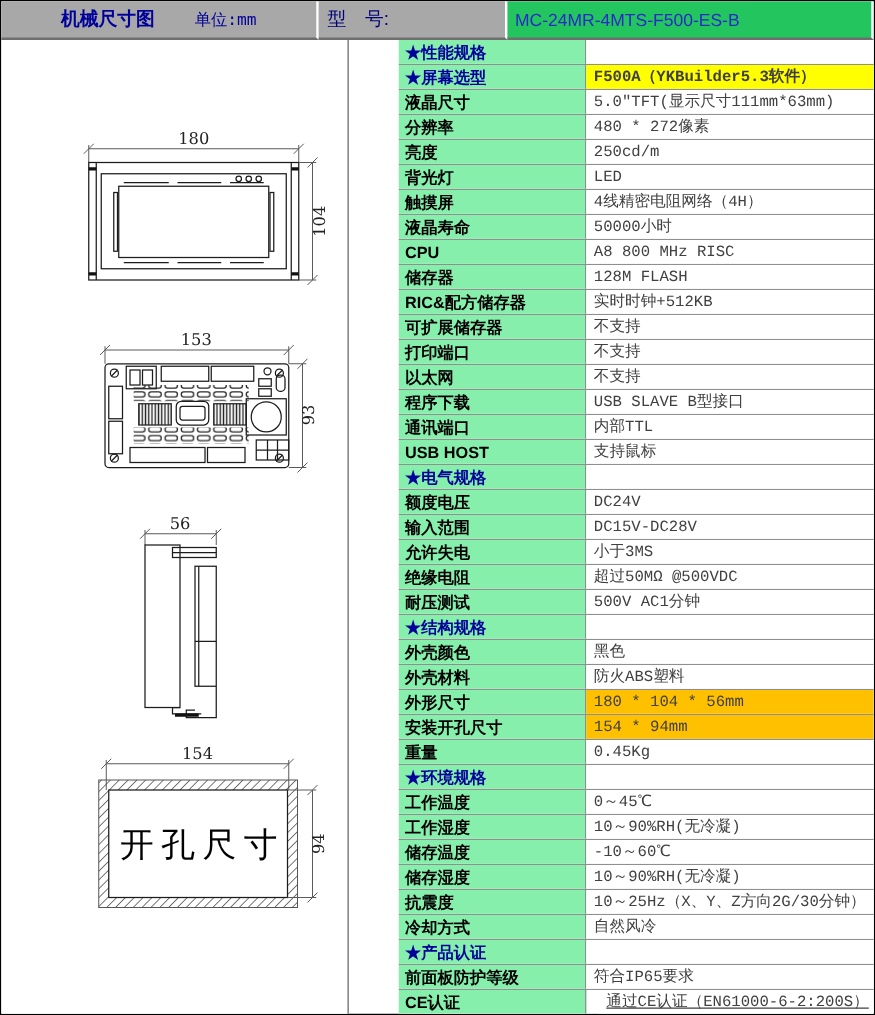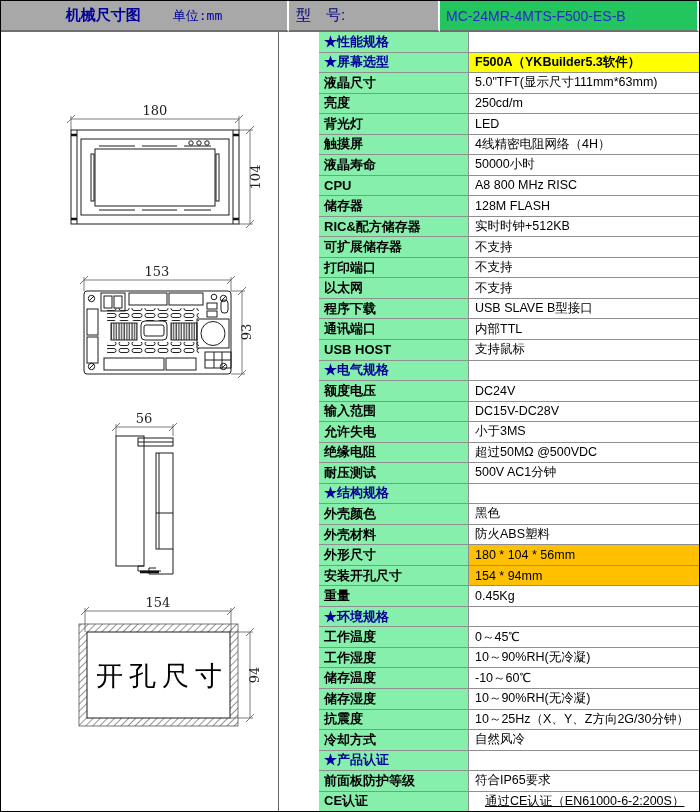--- a/index.html
+++ b/index.html
@@ -1,43 +1,43 @@
 <!DOCTYPE html>
 <html><head>
 <meta charset="utf-8">
 <style>
   html,body{margin:0;padding:0;background:#fff;}
   #page{position:relative;width:700px;height:812px;box-sizing:border-box;border:1px solid #000;
         background:#fff;font-family:"Liberation Sans",sans-serif;overflow:hidden;}
   
   .header{position:absolute;left:0;top:0;width:100%;height:31px;display:flex;}
   .hcell{box-sizing:border-box;display:flex;align-items:center;border-right:2px solid #fff;border-bottom:2px solid #6f6f6f;}
-  .h-left{width:288px;background:#a8a8a8;justify-content:center;gap:16px;}
+  .h-left{width:254px;background:#a8a8a8;justify-content:center;gap:16px;}
   .h-title{font-weight:bold;font-size:15px;color:#00009a;white-space:pre;}
   .h-unit{font-size:13px;color:#00009a;font-family:"DejaVu Sans Mono","Liberation Mono",monospace;margin-left:16px;}
   .h-mid{width:151px;background:#a8a8a8;padding-left:7px;font-weight:normal;font-size:15px;color:#00007a;white-space:pre;}
   .h-right{flex:1;background:#22c55e;color:#2929c8;font-family:Liberation Sans, sans-serif;
            font-size:14px;padding-left:6px;white-space:pre;}
   
   .left-panel{position:absolute;left:0;top:31px;width:278px;height:781px;box-sizing:border-box;border-right:1px solid #666;background:#fff;}
   svg{display:block;}
   .part{stroke:#1c1c1c;fill:none;stroke-width:1;}
   .part-thick{stroke:#111;fill:none;stroke-width:2.6;}
   .dim{stroke:#5a5a5a;fill:none;stroke-width:0.8;}
   .dim-text{font-family:"DejaVu Serif","Liberation Serif",serif;font-size:13px;fill:#222;}
   .caption-text{font-family:"DejaVu Serif","Liberation Serif",serif;font-size:27px;fill:#000;letter-spacing:6px;}
   
   .spec-table{position:absolute;left:318px;top:31px;right:0;bottom:0;display:flex;flex-direction:column;background:#fff;}
   .spec-row{flex:1;display:flex;border-bottom:1px solid #8f8f8f;min-height:0;}
   .spec-row:last-child{border-bottom:none;}
   .cell{box-sizing:border-box;display:flex;align-items:center;overflow:hidden;white-space:nowrap;}
   .c-label{width:150px;border-right:1px solid #8f8f8f;padding-left:5px;font-size:13px;font-weight:bold;color:#000;background:#86efac;}
   .c-label.section{color:#00009a;}
-  .c-value{flex:1;padding-left:6px;font-size:12.5px;color:#000000;background:#fff;
-           font-family:Liberation Sans, sans-serif;}
+  .c-value{flex:1;padding-left:6px;font-size:12.5px;color:#404040;background:#fff;
+           font-family:Liberation Mono, monospace;}
   .c-value.yellow{background:#ffff00;}
   .c-value.orange{background:#ffc000;}
   .c-value.bold{font-weight:bold;}
   .c-value.underline{text-decoration:underline;margin-left:10px;}
 </style>
 </head>
 <body>
 
 <div id="page">
 
@@ -159,20 +159,24 @@
       </div>
       <div class="spec-row">
         <div class="cell c-label section">★屏幕选型</div>
         <div class="cell c-value yellow bold">F500A（YKBuilder5.3软件）</div>
       </div>
       <div class="spec-row">
         <div class="cell c-label">液晶尺寸</div>
         <div class="cell c-value">5.0"TFT(显示尺寸111mm*63mm)</div>
       </div>
       <div class="spec-row">
+        <div class="cell c-label">分辨率</div>
+        <div class="cell c-value">480 * 272像素</div>
+      </div>
+      <div class="spec-row">
         <div class="cell c-label">亮度</div>
         <div class="cell c-value">250cd/m</div>
       </div>
       <div class="spec-row">
         <div class="cell c-label">背光灯</div>
         <div class="cell c-value">LED</div>
       </div>
       <div class="spec-row">
         <div class="cell c-label">触摸屏</div>
         <div class="cell c-value">4线精密电阻网络（4H）</div>

